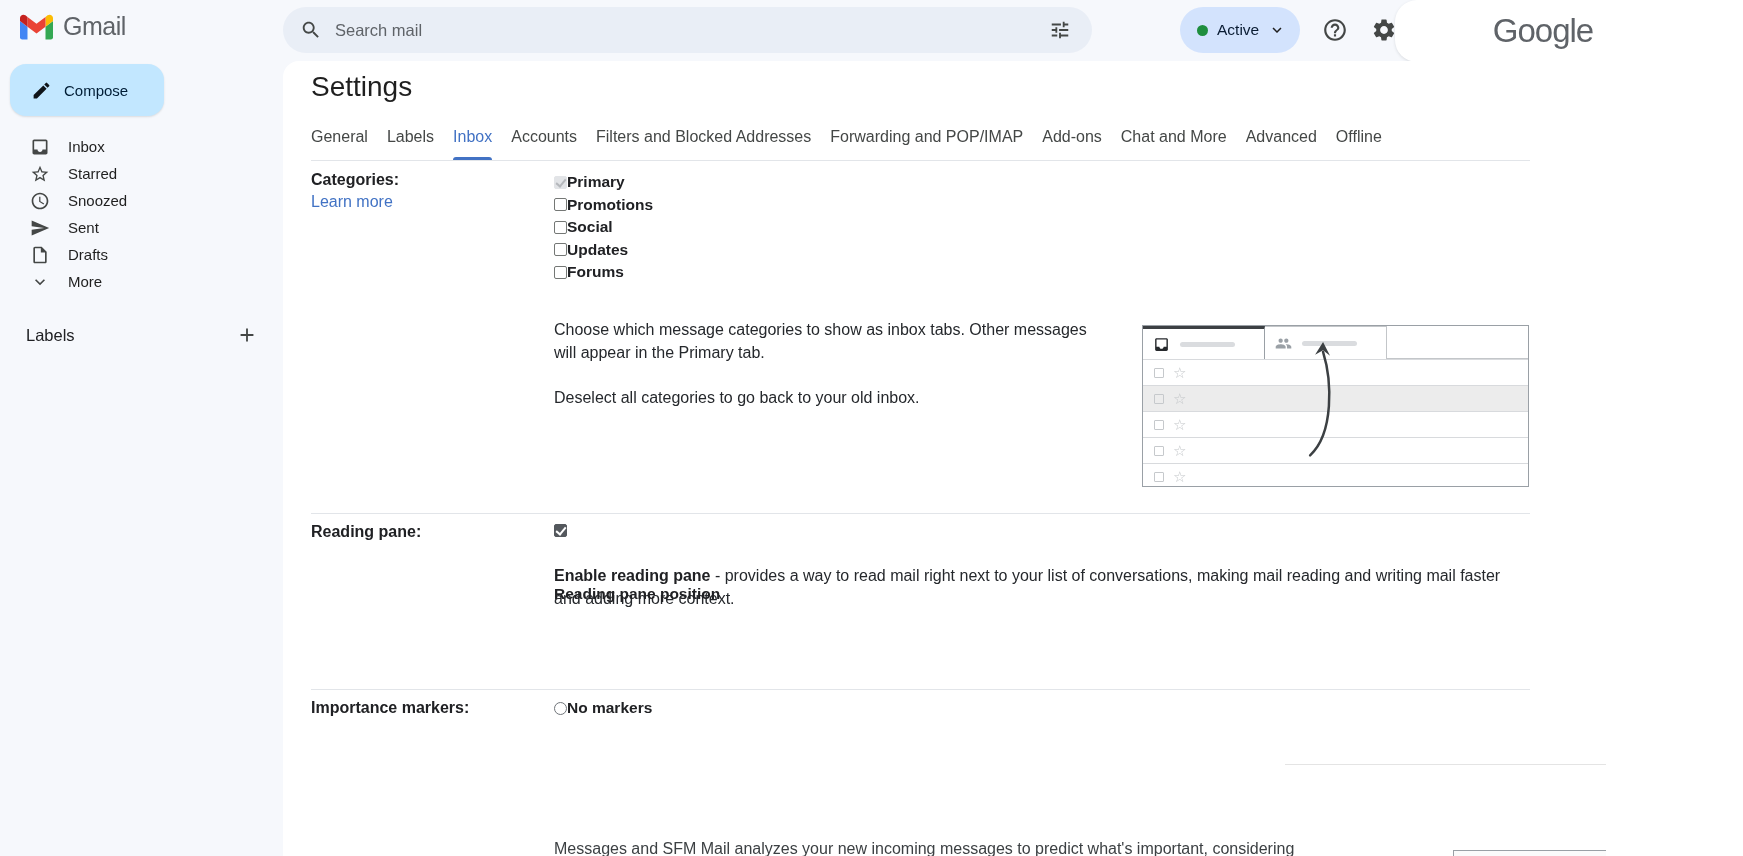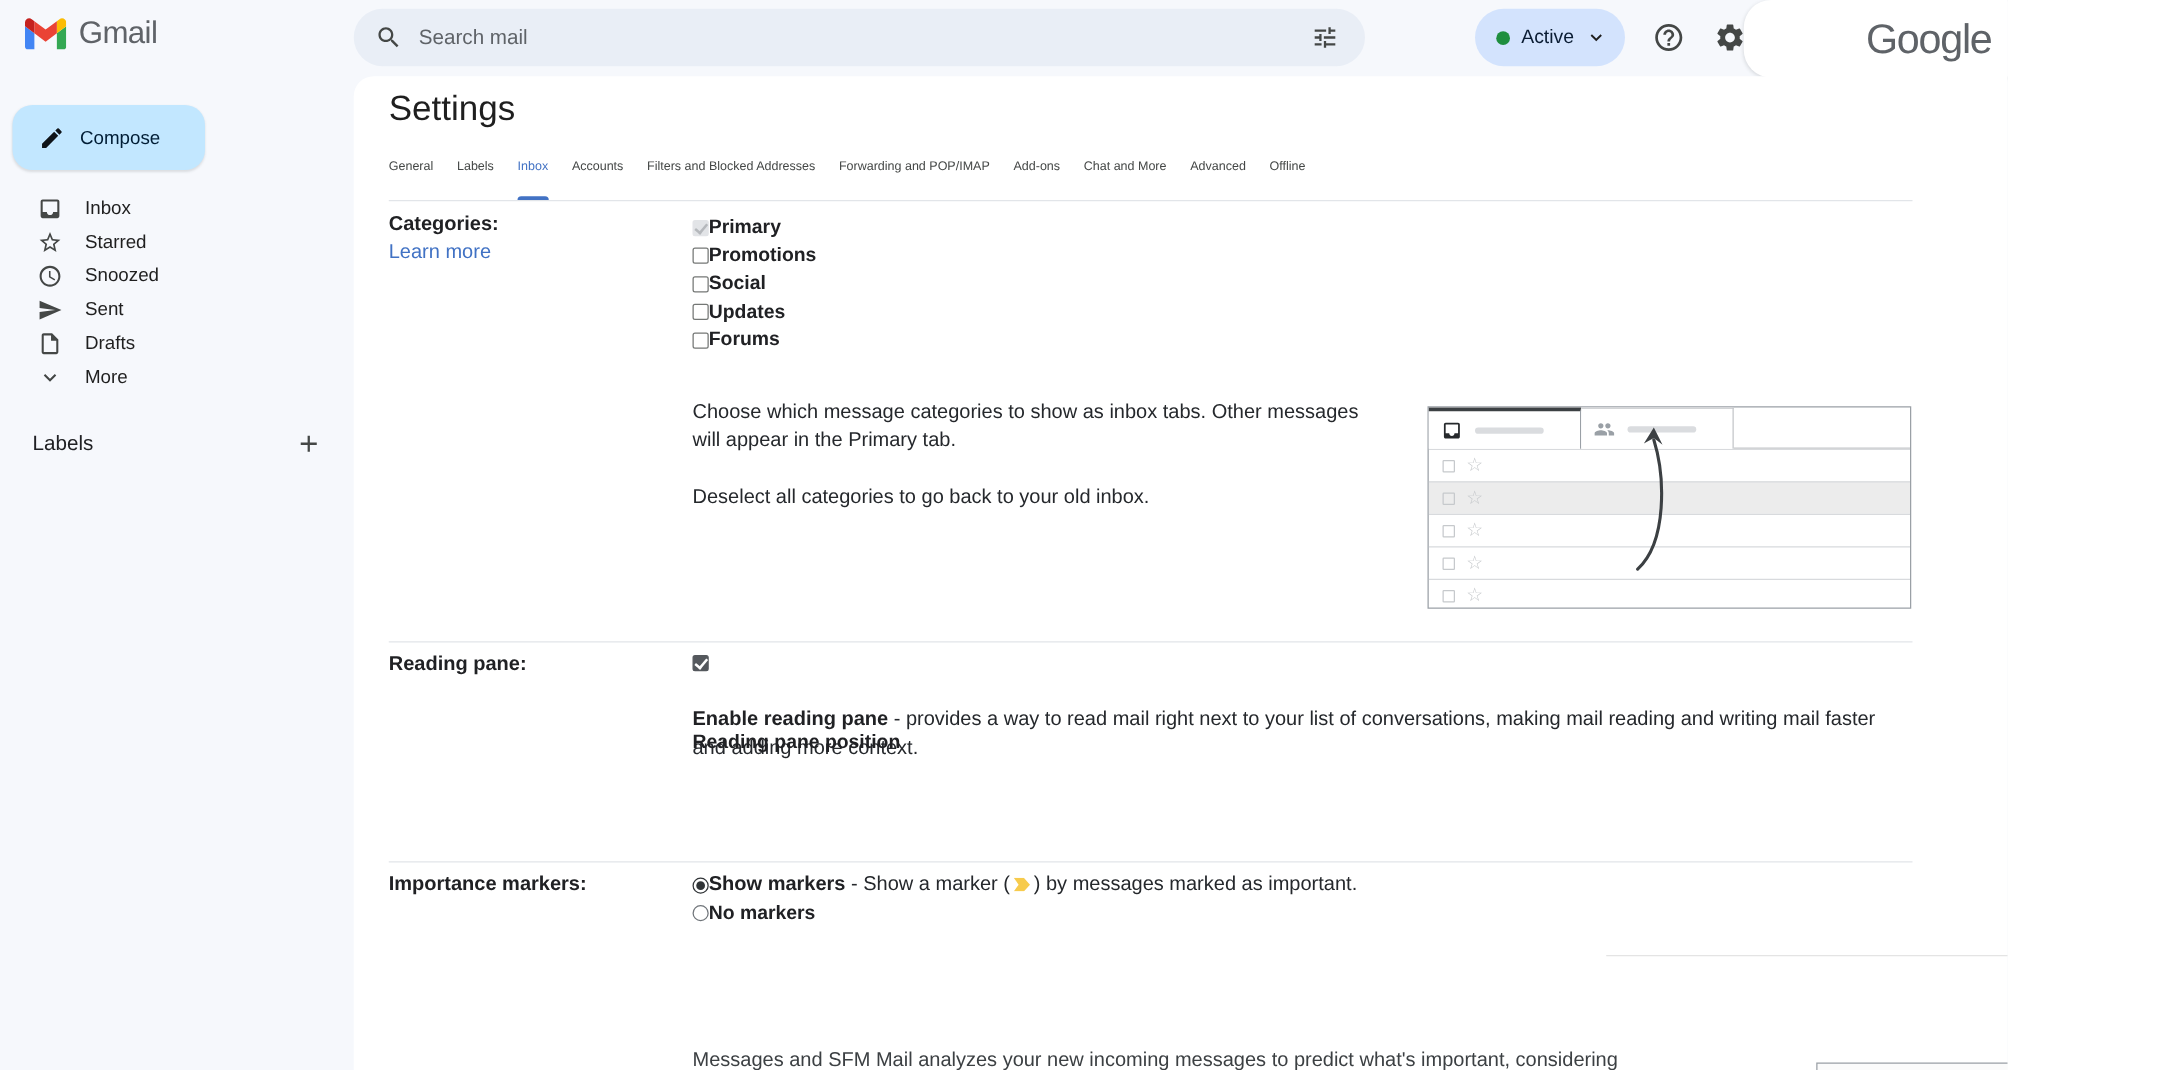--- a/index.html
+++ b/index.html
@@ -26,39 +26,39 @@
   .status-dot{width:11px;height:11px;border-radius:50%;background:var(--active-green);}
   .status-label{font-size:15.5px;font-weight:500;color:#0a1c33;}
   .status-pill .chev{width:18px;height:18px;color:#1f1f1f;display:flex;}
   .tb-icon{position:absolute;top:17px;width:26px;height:26px;color:#444746;cursor:pointer;display:flex;}
   .tb-help{left:1322px;} .tb-gear{left:1371px;} .tb-apps{left:1420px;}
   .google-card{position:absolute;left:1395px;top:0;width:273px;height:62px;background:#fff;
     border-radius:22px 0 0 22px;box-shadow:0 1px 3px rgba(60,64,67,.15);display:flex;align-items:center;padding-left:23px;justify-content:center;}
   .google-text{font-size:33px;font-weight:500;color:#5f6368;letter-spacing:-1px;}
 
   
-  .sidebar{position:absolute;left:0;top:74px;width:283px;bottom:0;}
+  .sidebar{position:absolute;left:0;top:54px;width:283px;bottom:0;}
   .compose{position:absolute;left:10px;top:10px;width:154px;height:52px;border-radius:16px;
     background:var(--compose-bg);display:flex;align-items:center;gap:12px;padding-left:21px;cursor:pointer;
     box-shadow:0 1px 2px rgba(60,64,67,.15);}
   .compose .cicon{width:21px;height:21px;color:#0f1419;display:flex;}
   .compose-label{font-size:15px;font-weight:500;color:#001d35;}
   .nav{position:absolute;left:0;top:79px;right:8px;}
   .nav-item{display:flex;align-items:center;height:27px;padding-left:30px;gap:18px;cursor:pointer;border-radius:0 16px 16px 0;}
   .nav-icon{width:20px;height:20px;color:#444746;display:flex;flex:none;}
   .nav-label{font-size:15px;color:#1f1f1f;}
   .labels-row{position:absolute;left:26px;top:270px;width:232px;display:flex;align-items:center;justify-content:space-between;}
   .labels-title{font-size:16.5px;font-weight:500;color:#202124;}
   .plus-btn{width:22px;height:22px;color:#444746;cursor:pointer;display:flex;}
 
   
   .content{position:absolute;left:283px;top:61px;right:0;bottom:0;background:#fff;border-top-left-radius:16px;}
   .page-title{position:absolute;left:28px;top:10px;font-size:28px;font-weight:400;color:#1f1f1f;}
   .tabs{position:absolute;left:28px;top:61px;height:38px;display:flex;gap:19px;}
-  .tab{position:relative;padding-top:6px;font-size:10px;font-weight:500;color:#444746;cursor:pointer;white-space:nowrap;}
+  .tab{position:relative;padding-top:6px;font-size:16px;font-weight:500;color:#444746;cursor:pointer;white-space:nowrap;}
   .tab.active{color:var(--accent-blue);}
   .tab.active::after{content:"";position:absolute;left:0;right:0;bottom:0;height:3px;border-radius:3px 3px 0 0;background:var(--accent-blue);}
   .hdiv{position:absolute;height:1px;background:#e2e5e9;}
   .div-tabs{left:28px;top:99px;width:1219px;}
   .div-rp{left:28px;top:452px;width:1219px;}
   .div-imp{left:28px;top:628px;width:1219px;}
 
   .sec-label{position:absolute;left:28px;font-size:16px;font-weight:700;color:#202124;}
   .lbl-cat{top:110px;} .lbl-rp{top:462px;} .lbl-imp{top:638px;}
   .learn-more{position:absolute;left:28px;top:132px;font-size:16px;color:var(--link-blue);cursor:pointer;}
@@ -398,25 +398,20 @@
         <span>- provides a way to read mail right next to your list of conversations, making mail reading and writing mail faster and adding more context.</span></span>
     </div>
     <div class="rp-pos-header">Reading pane position</div>
 
 
     <div class="hdiv div-imp"></div>
 
     <div class="sec-label lbl-imp">Importance markers:</div>
     <div class="optlist opt-imp">
       <div class="opt-row">
-        <span class="radio selected"></span>
-        <span class="imp-text"><span class="b">Show markers</span>
-          <span>- Show a marker (</span><span class="imp-marker"></span><span>) by messages marked as important.</span></span>
-      </div>
-      <div class="opt-row">
         <span class="radio"></span>
         <span class="opt-label">No markers</span>
       </div>
     </div>
 
     <div class="clipped-line">Messages and SFM Mail analyzes your new incoming messages to predict what's important, considering</div>
     <div class="imp-illus-line"></div>
     <div class="imp-illus-box"></div>
   </main>
 

